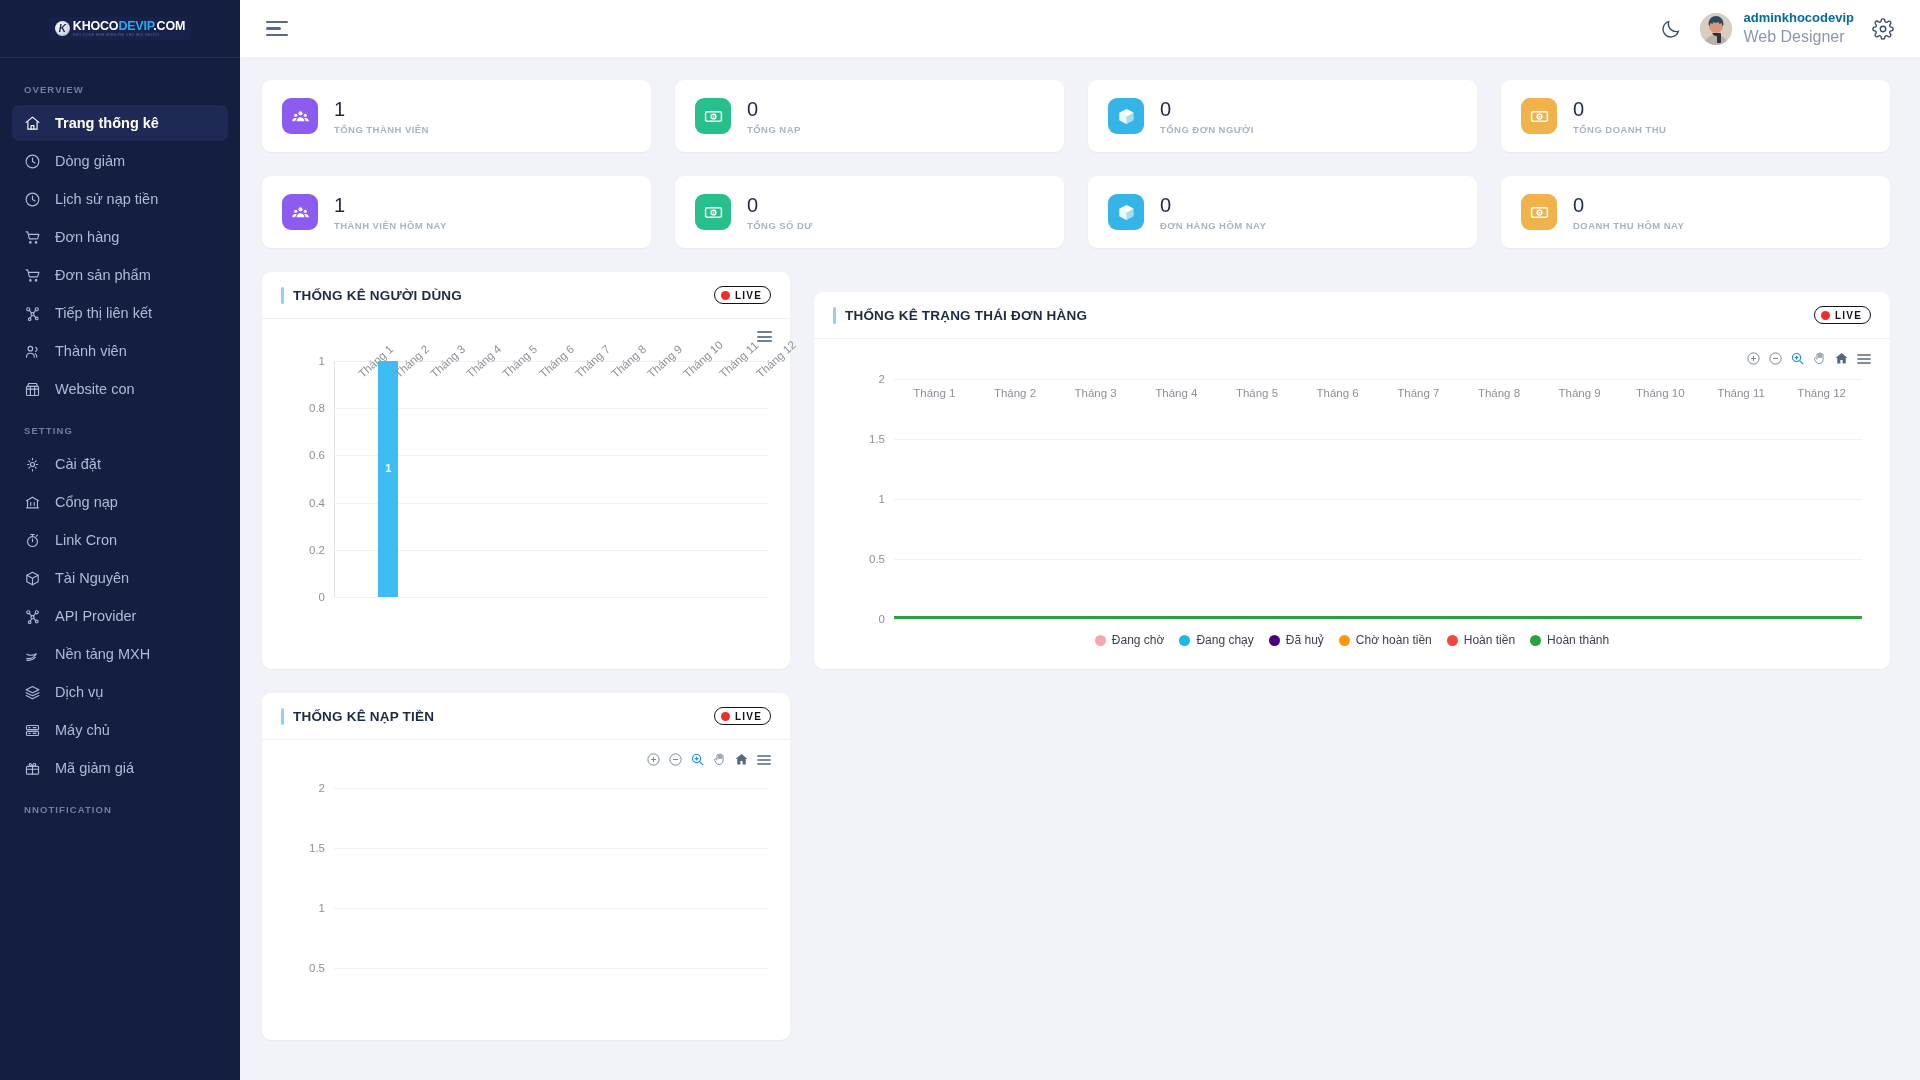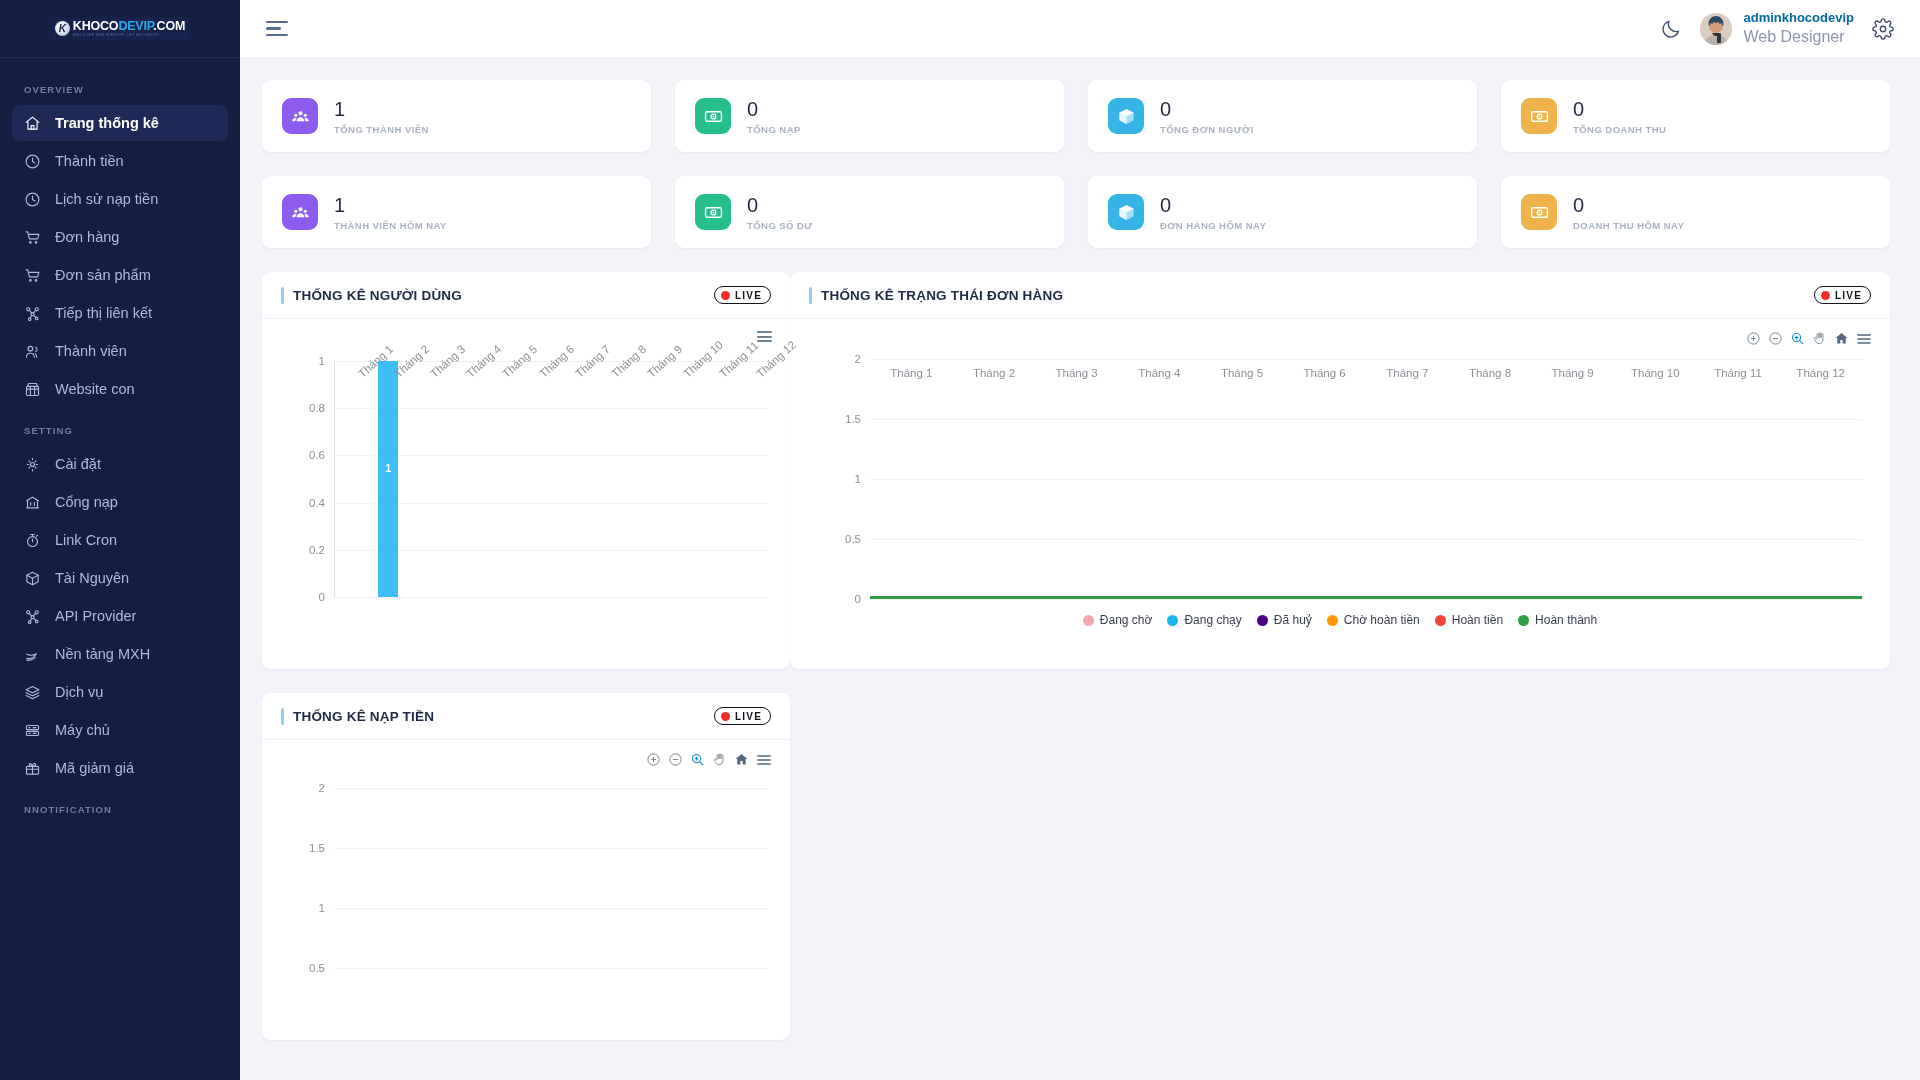--- a/index.html
+++ b/index.html
@@ -92,21 +92,21 @@
   }
   .card-ic {
     width: 36px; height: 36px; flex: 0 0 36px; border-radius: 9px;
     display: flex; align-items: center; justify-content: center;
   }
   .card-ic svg { width: 19px; height: 19px; fill: #ffffff; }
   .card-val { font-size: 20px; color: #1f2b45; line-height: 1.15; font-weight: normal; }
   .card-lbl { font-size: 9.5px; color: #a9b2c3; letter-spacing: .45px; margin-top: 3px; font-weight: bold; }
 
   
-  .panels { display: flex; margin-top: 24px; }
+  .panels { display: flex; gap: 24px; margin-top: 24px; align-items: flex-end; }
   .panel { background: #ffffff; border-radius: 9px; box-shadow: 0 1px 2px rgba(20,30,65,.05); }
   .panel.left { width: 528px; flex: 0 0 528px; }
   .panel.right { flex: 1; }
   .panel-head {
     height: 47px; display: flex; align-items: center; padding: 0 19px;
     border-bottom: 1px solid #eef0f5;
   }
   .bar-accent {
     width: 3px; height: 17px; border-radius: 2px; margin-right: 9px;
     background: linear-gradient(#a8c6f0, #7fd8f7);
@@ -184,21 +184,21 @@
           </span>
           <span>Trang thống kê</span>
         </div>
         <div class="nav-item">
           <span class="ic">
             <svg viewBox="0 0 24 24">
               <circle cx="12" cy="12" r="9"></circle>
               <path d="M12 7v5l3.5 2"></path>
             </svg>
           </span>
-          <span>Thành tiền</span>
+          <span>Dòng giảm</span>
         </div>
         <div class="nav-item">
           <span class="ic">
             <svg viewBox="0 0 24 24">
               <circle cx="12" cy="12" r="9"></circle>
               <path d="M12 7v5l3.5 2"></path>
             </svg>
           </span>
           <span>Lịch sử nạp tiền</span>
         </div>

